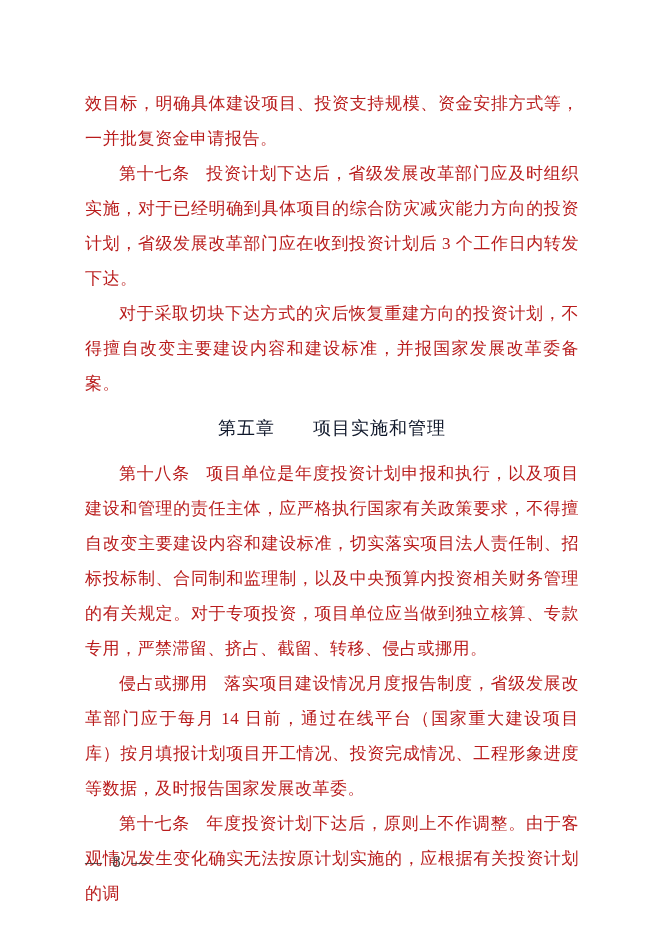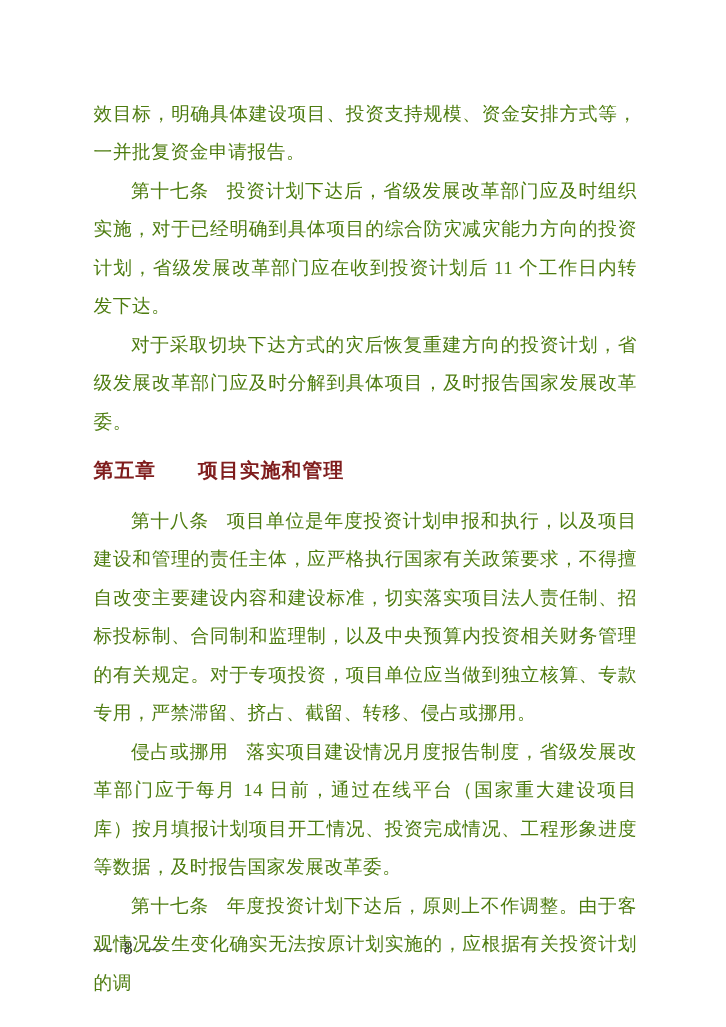--- a/index.html
+++ b/index.html
@@ -26,61 +26,62 @@
     top: 86px;
     width: 494px;
   }
   .para {
     margin: 0;
     font-size: 17px;
     line-height: 35px;
     text-align: justify;
     text-indent: 2em;
     letter-spacing: 0.5px;
-    color: #4d7c0f;
+    color: #b91c1c;
   }
   .para.no-indent {
     text-indent: 0;
   }
   .article-lead {
     font-weight: normal;
     margin-right: 0.95em;
   }
   .chapter-heading {
     margin: 10px 0 10px 0;
     font-size: 18px;
     line-height: 35px;
-    font-weight: bold;
+    font-weight: normal;
+    text-align: center;
     text-indent: 0;
     letter-spacing: 1px;
     font-family: "Liberation Sans", "DejaVu Sans", sans-serif;
-    color: #7f1d1d;
+    color: #0f172a;
   }
   .footer-page-number {
     position: absolute;
     left: 85px;
     top: 852px;
     font-size: 17px;
     letter-spacing: 3px;
     color: #3a3a3a;
   }
 </style>
 </head>
 <body>
 
 <div class="page">
   <div class="content">
 
     <p class="para no-indent">效目标，明确具体建设项目、投资支持规模、资金安排方式等，一并批复资金申请报告。</p>
 
     <p class="para">
-      <span class="article-lead">第十七条</span><span>投资计划下达后，省级发展改革部门应及时组织实施，对于已经明确到具体项目的综合防灾减灾能力方向的投资计划，省级发展改革部门应在收到投资计划后 11 个工作日内转发下达。</span>
+      <span class="article-lead">第十七条</span><span>投资计划下达后，省级发展改革部门应及时组织实施，对于已经明确到具体项目的综合防灾减灾能力方向的投资计划，省级发展改革部门应在收到投资计划后 3 个工作日内转发下达。</span>
     </p>
 
-    <p class="para">对于采取切块下达方式的灾后恢复重建方向的投资计划，省级发展改革部门应及时分解到具体项目，及时报告国家发展改革委。</p>
+    <p class="para">对于采取切块下达方式的灾后恢复重建方向的投资计划，不得擅自改变主要建设内容和建设标准，并报国家发展改革委备案。</p>
 
     <h2 class="chapter-heading">第五章　　项目实施和管理</h2>
 
     <p class="para">
       <span class="article-lead">第十八条</span><span>项目单位是年度投资计划申报和执行，以及项目建设和管理的责任主体，应严格执行国家有关政策要求，不得擅自改变主要建设内容和建设标准，切实落实项目法人责任制、招标投标制、合同制和监理制，以及中央预算内投资相关财务管理的有关规定。对于专项投资，项目单位应当做到独立核算、专款专用，严禁滞留、挤占、截留、转移、侵占或挪用。</span>
     </p>
 
     <p class="para">
       <span class="article-lead">侵占或挪用</span><span>落实项目建设情况月度报告制度，省级发展改革部门应于每月 14 日前，通过在线平台（国家重大建设项目库）按月填报计划项目开工情况、投资完成情况、工程形象进度等数据，及时报告国家发展改革委。</span>
     </p>

